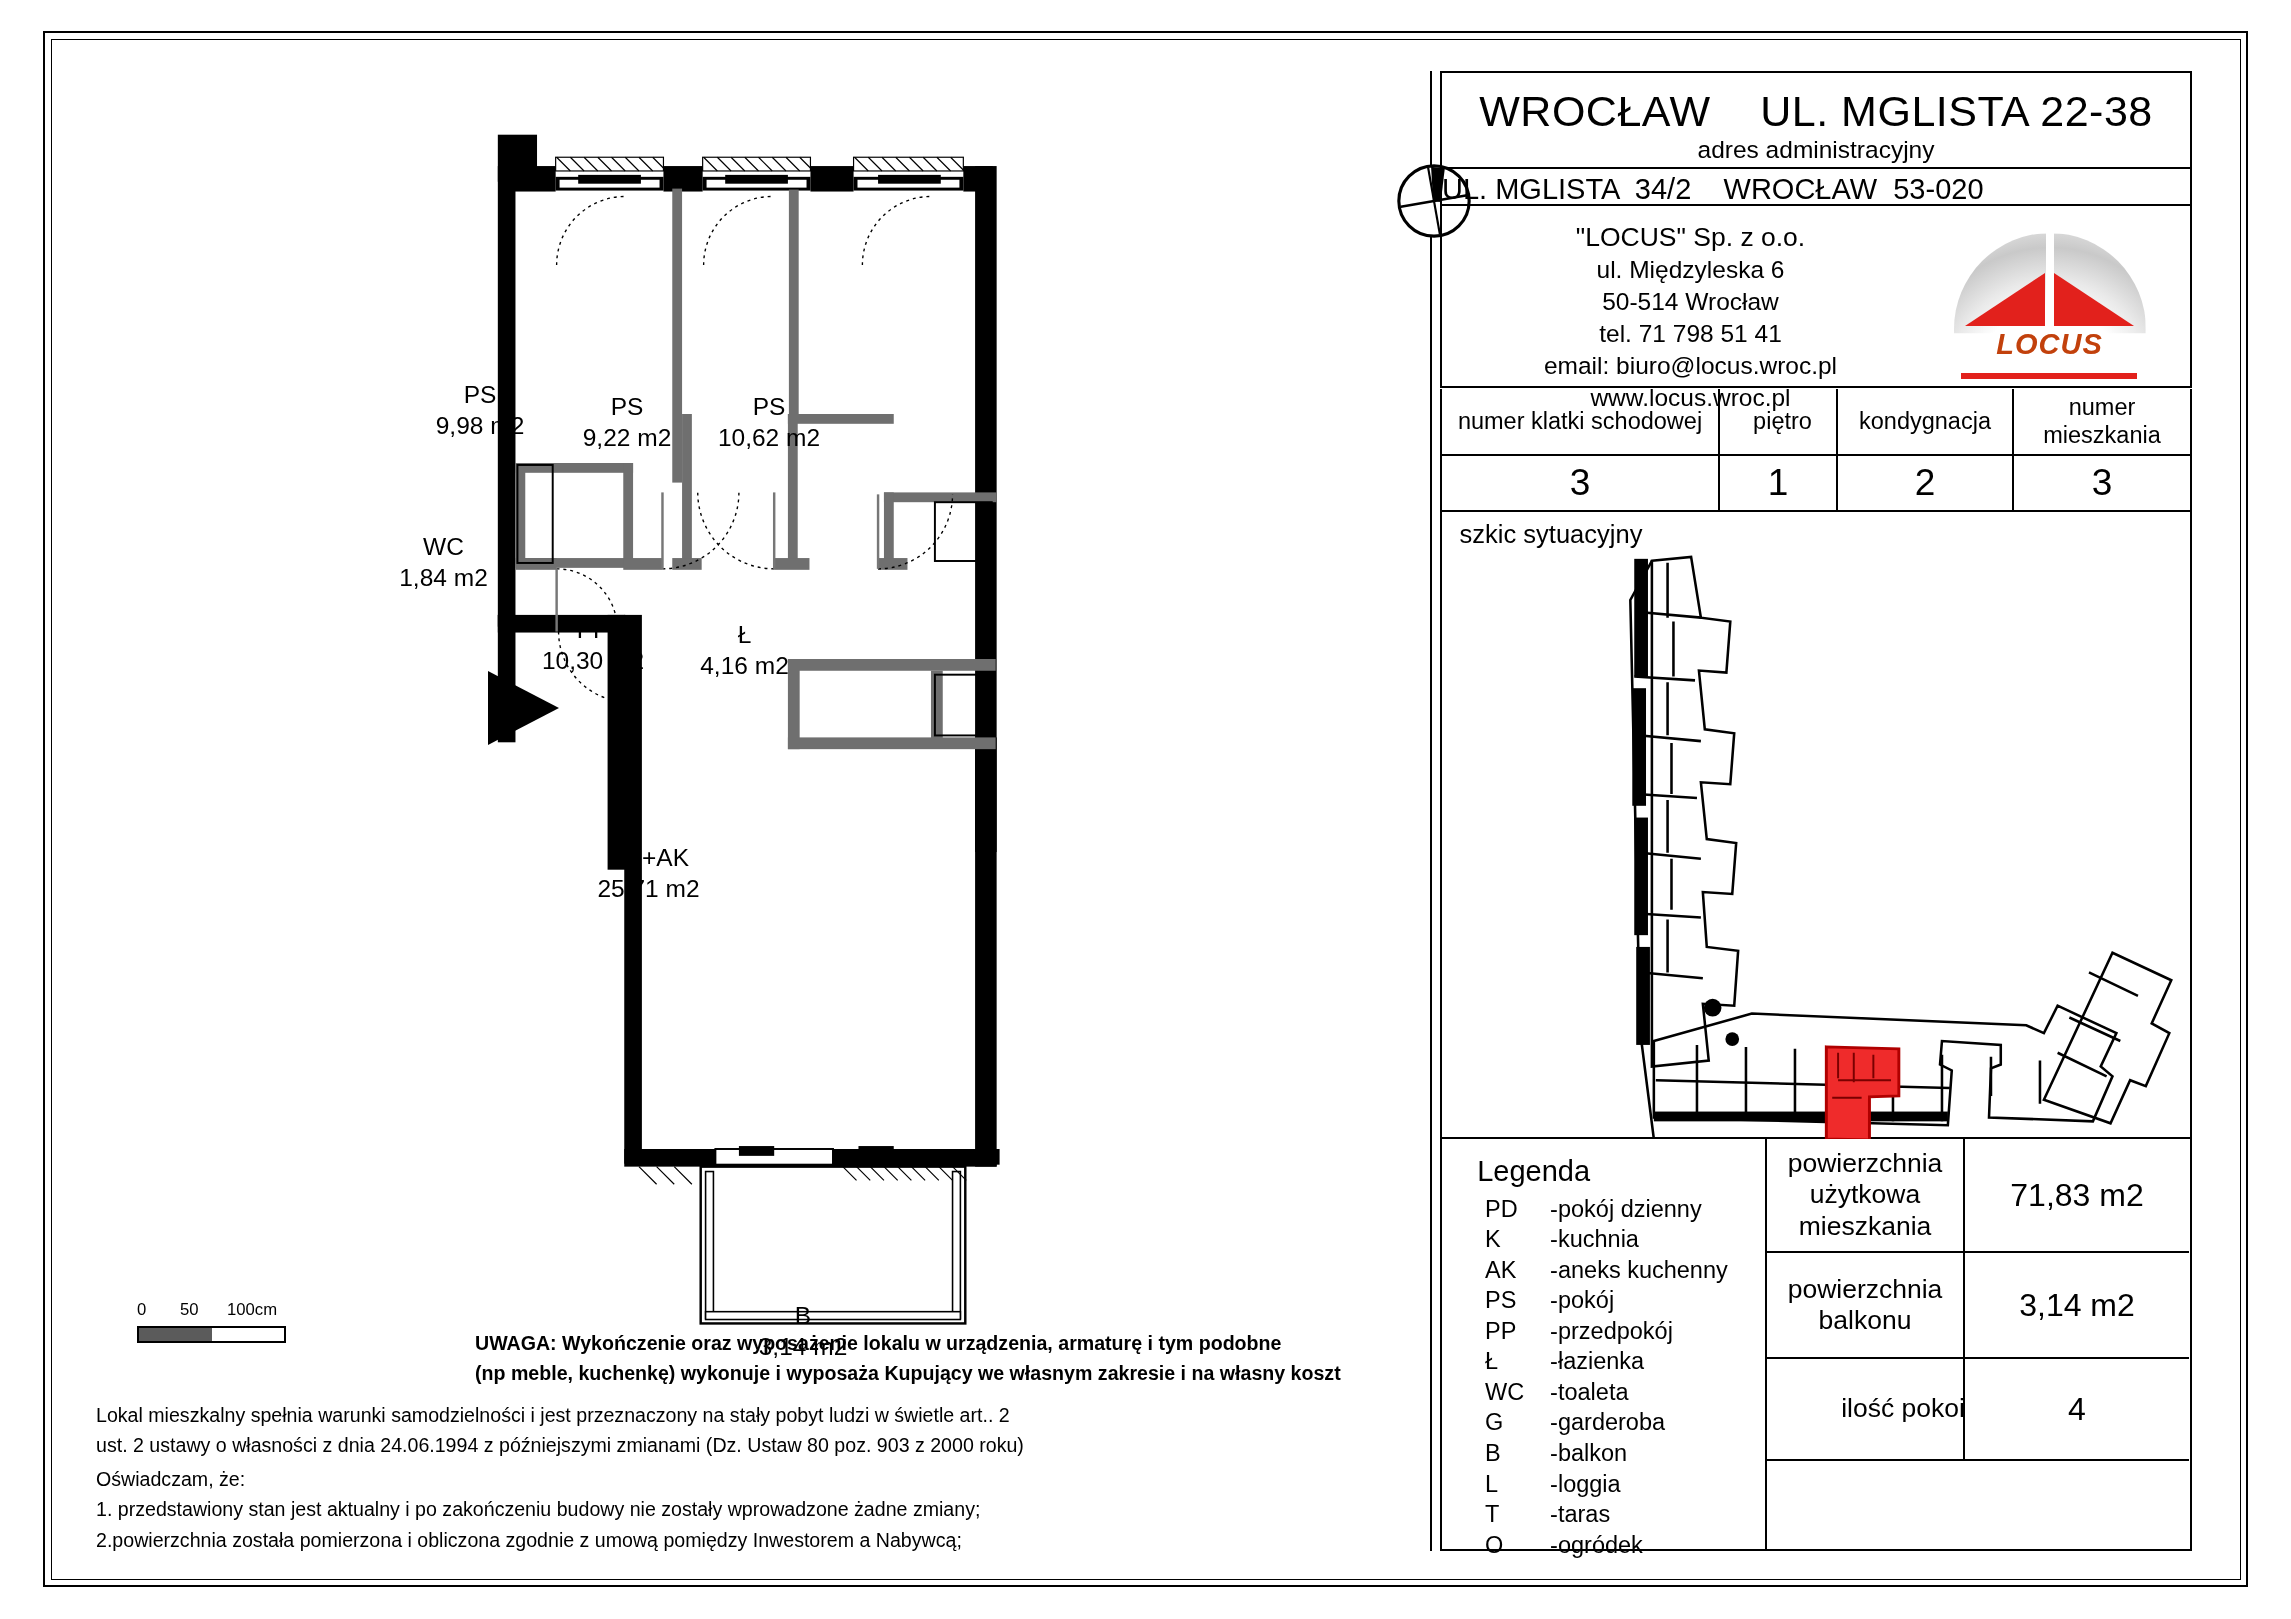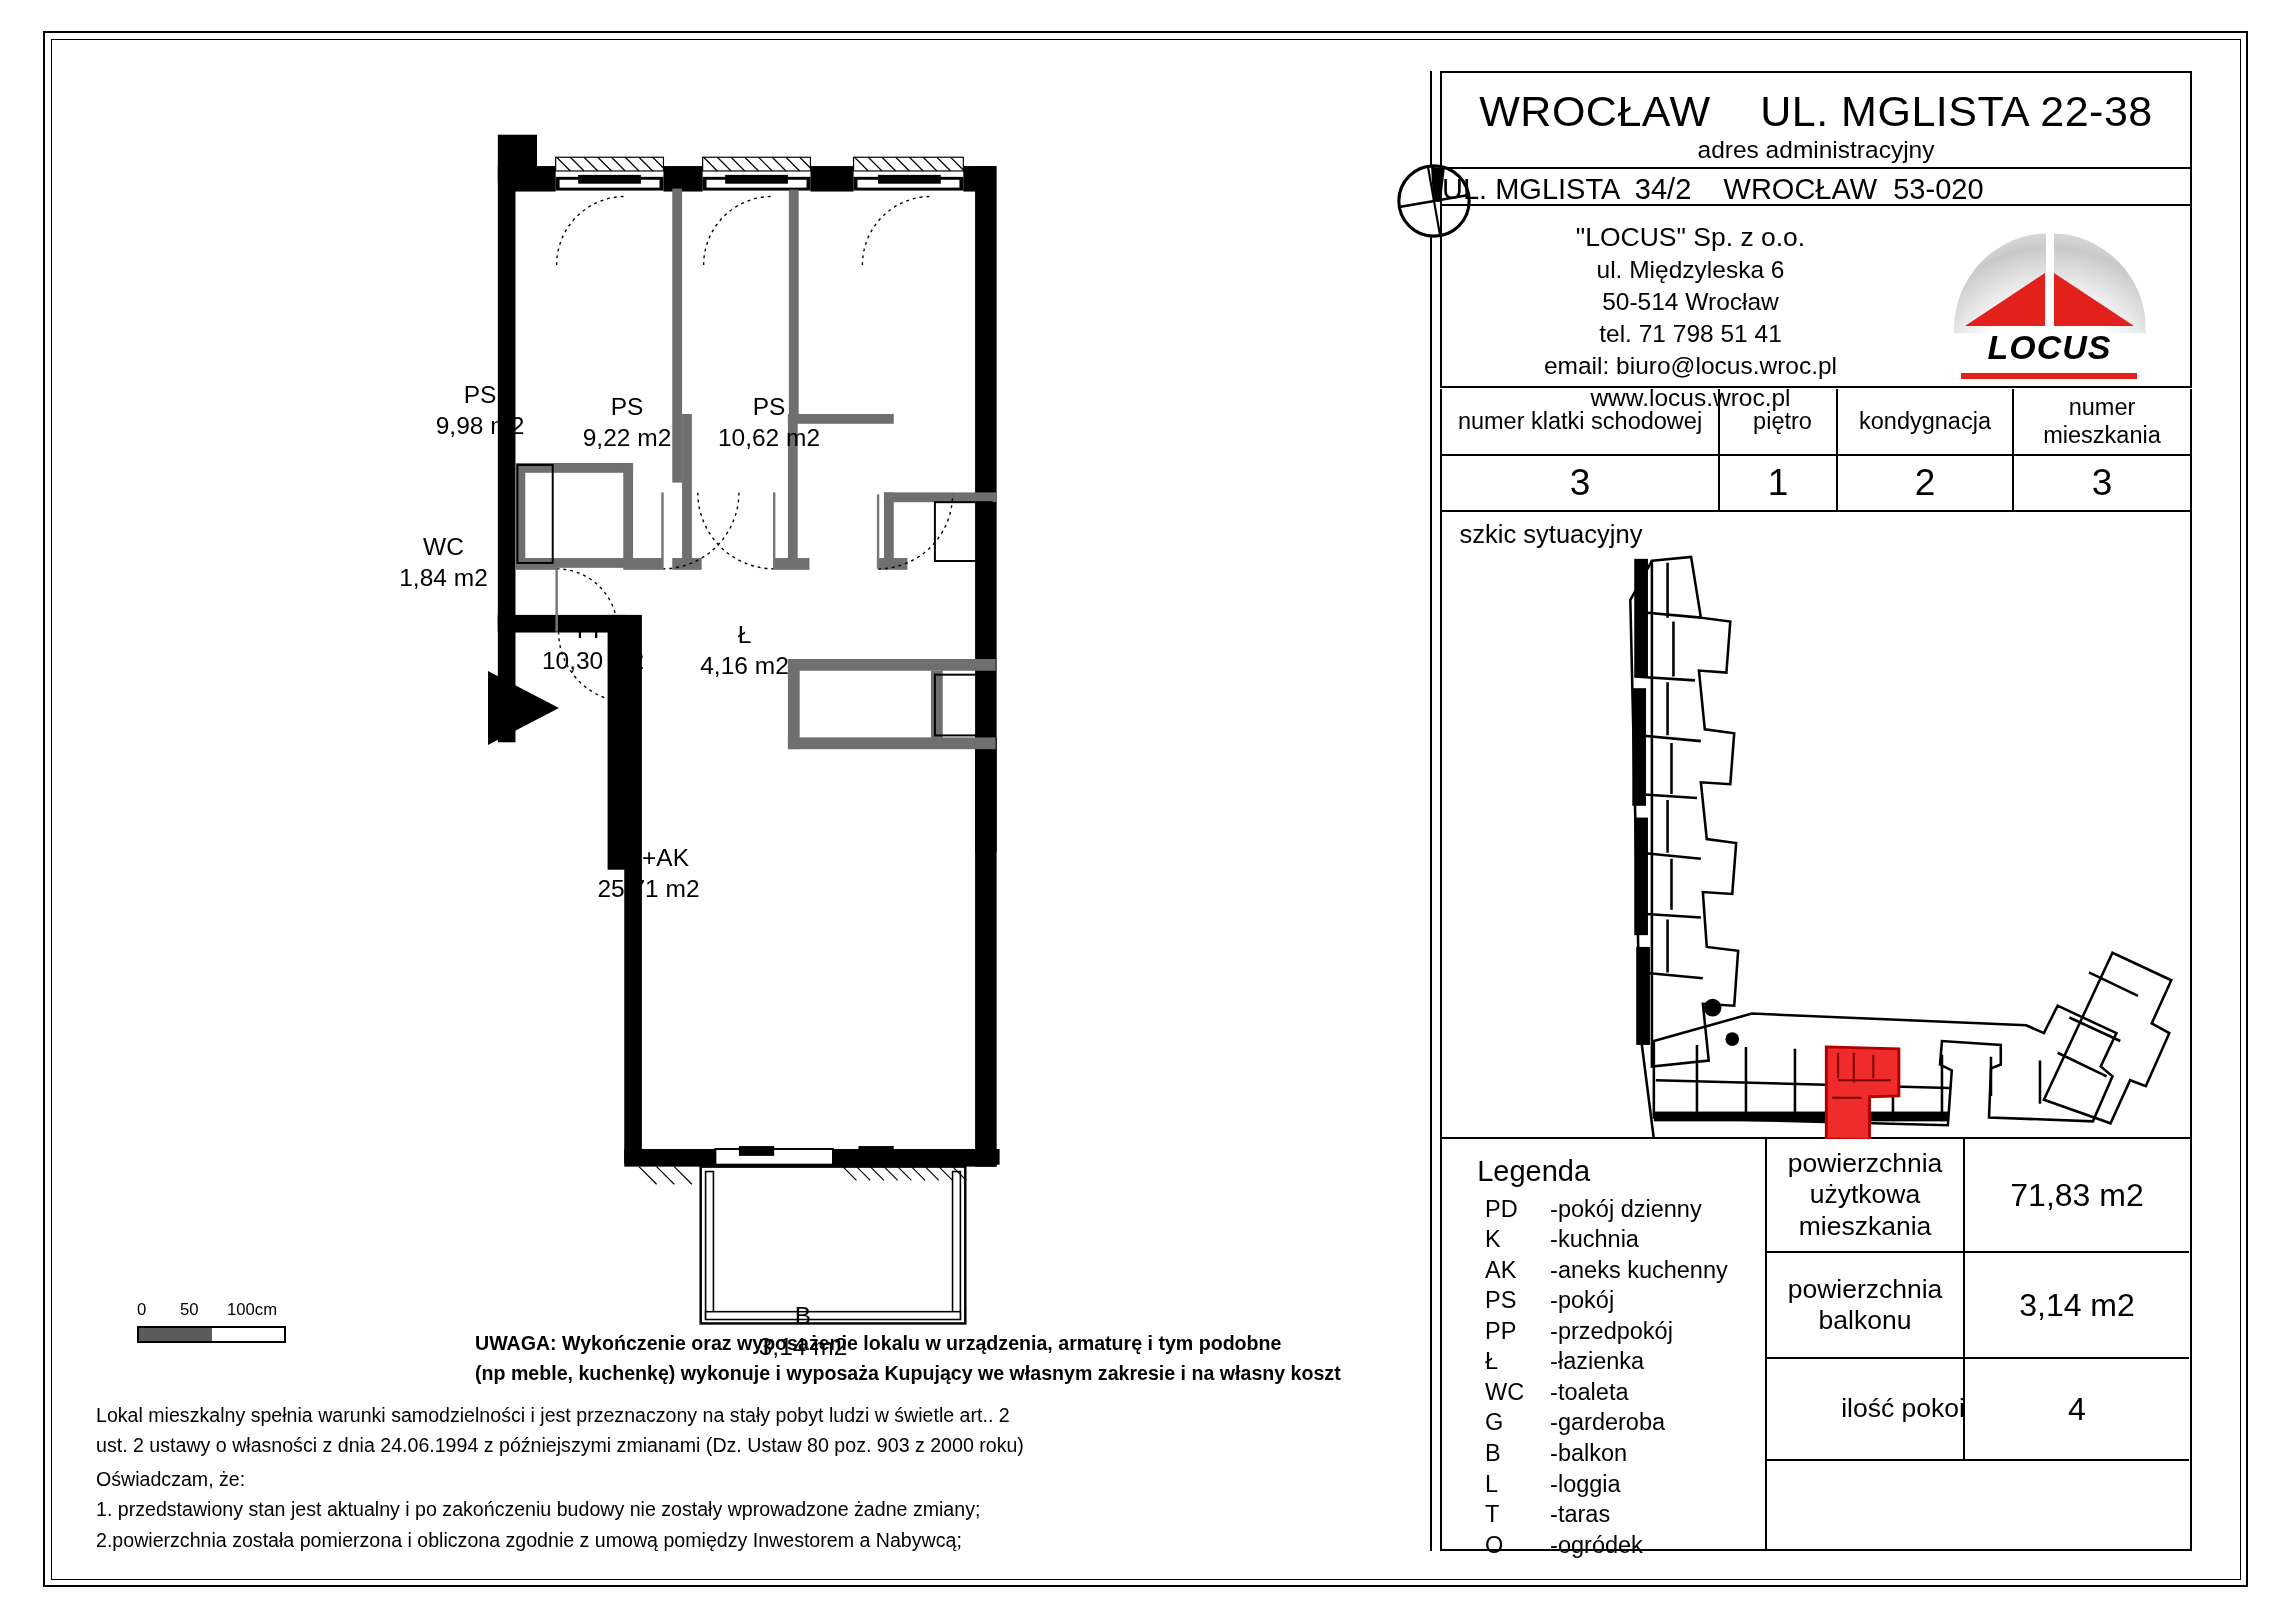--- a/index.html
+++ b/index.html
@@ -36,21 +36,21 @@
   
   .logo{position:absolute;left:490px;top:19.6px;width:235px;height:145px;}
   .logo-dome{position:absolute;left:21.6px;top:7.8px;width:192px;height:192px;border-radius:50%;
      background:radial-gradient(circle at 50% 78%, #ffffff 0%, #ffffff 42%, #e9e9e9 58%, #c9c9c9 76%, #f4f4f4 100%);
      clip-path:polygon(0 0,100% 0,100% 52%,0 52%);}
   .logo-dome-gap{position:absolute;left:114px;top:7.8px;width:7.8px;height:94px;background:#fff;}
   .logo-roofL{position:absolute;left:33px;top:47px;width:0;height:0;
      border-left:80px solid transparent;border-bottom:53px solid #e2211c;}
   .logo-roofR{position:absolute;left:122px;top:47px;width:0;height:0;
      border-right:80px solid transparent;border-bottom:53px solid #e2211c;}
-  .logo-word{position:absolute;left:0;top:102px;width:235px;text-align:center;font-size:34px;font-weight:bold;font-style:italic;letter-spacing:1px;color:#000000;}
+  .logo-word{position:absolute;left:0;top:102px;width:235px;text-align:center;font-size:29px;font-weight:bold;font-style:italic;letter-spacing:1px;color:#c2410c;}
   .logo-bar{position:absolute;left:29px;top:147px;width:176px;height:6.9px;background:#e2211c;}
 
   
   .cellv{position:absolute;top:0;bottom:0;width:2px;background:#000;}
   .th{position:absolute;top:0;bottom:0;display:flex;align-items:center;justify-content:center;text-align:center;font-size:23.5px;line-height:1.15;}
   .tv{position:absolute;top:0;bottom:0;display:flex;align-items:center;justify-content:center;font-size:37px;}
 
   .sit-label{position:absolute;left:17.6px;top:7.8px;font-size:25.5px;}
 
   

